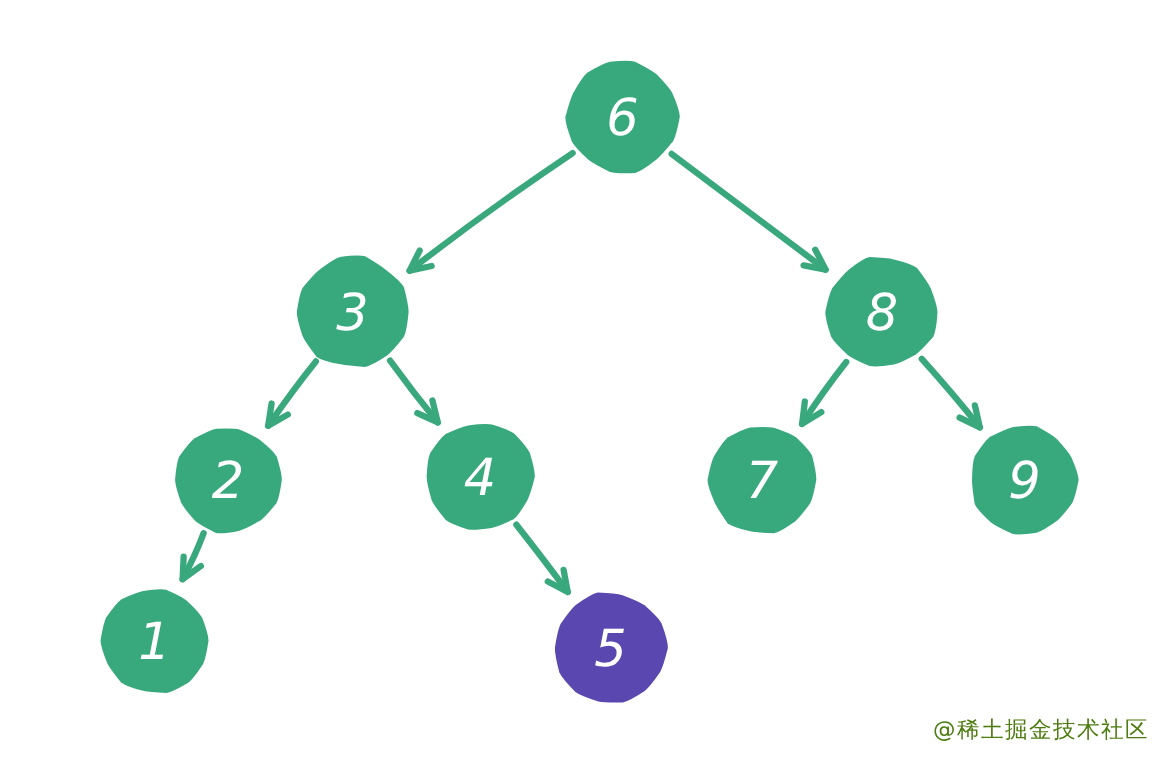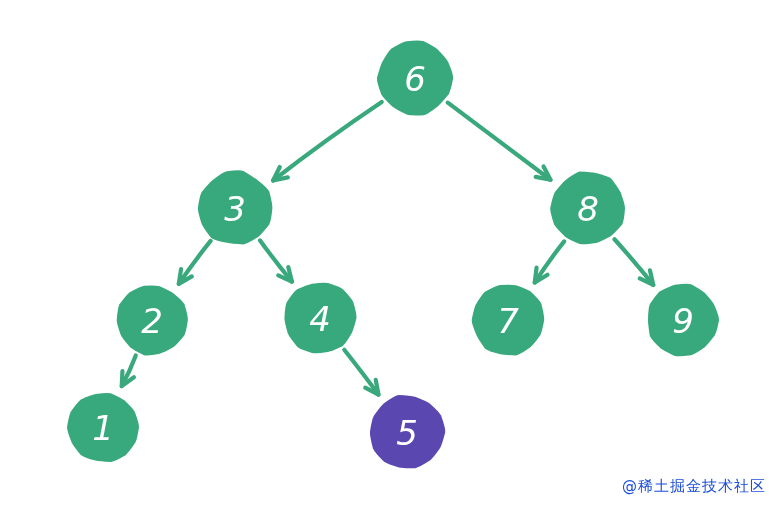--- a/index.html
+++ b/index.html
@@ -49,21 +49,21 @@
     fill: none;
     stroke: #3aa87d;
     stroke-width: 4.2;
     stroke-linecap: round;
     stroke-linejoin: round;
   }
   #watermark {
     position: absolute;
     right: 14px;
     bottom: 10px;
-    color: #1d4ed8;
+    color: #4d7c0f;
     font-size: 15px;
     font-family: "DejaVu Sans", sans-serif;
     letter-spacing: 1px;
     white-space: nowrap;
     user-select: none;
   }
 </style>
 </head>
 <body>
 

